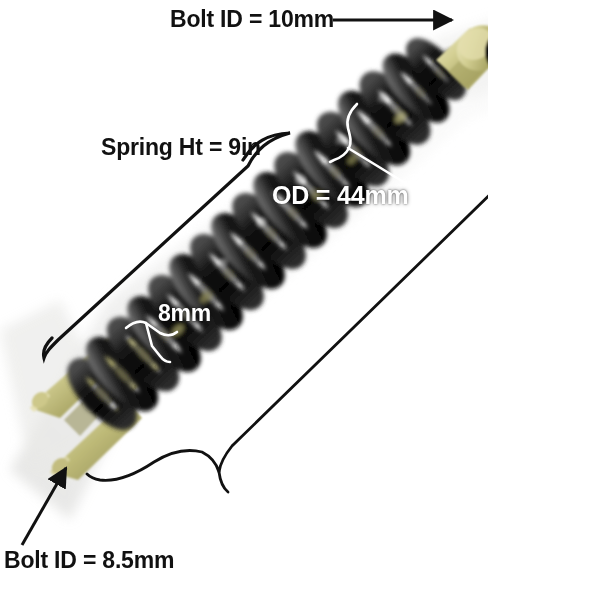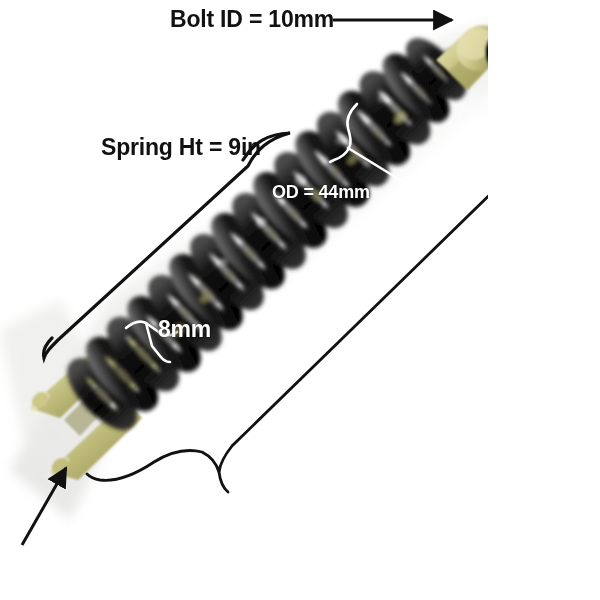--- a/index.html
+++ b/index.html
@@ -26,22 +26,22 @@
     white-space:nowrap;
     letter-spacing:-0.2px;
     line-height:1;
   }
   .lbl.white{
     color:#ffffff;
     text-shadow:0 0 2px rgba(0,0,0,.55),0 0 4px rgba(0,0,0,.45);
   }
   #l-bolt-top{left:170px;top:8px;font-size:23px;}
   #l-spring-ht{left:101px;top:118px;font-size:23px;margin-top:18px;}
-  #l-od{left:272px;top:183px;font-size:18px;}
-  #l-8mm{left:158px;top:302px;font-size:23px;margin-top:16px;}
+  #l-od{left:272px;top:183px;font-size:25px;}
+  #l-8mm{left:158px;top:302px;font-size:23px;}
   #l-eye{left:226px;top:490px;font-size:23px;}
   #l-bolt-bot{left:4px;top:549px;font-size:23px;}
 </style>
 </head>
 <body>
 
 <div id="stage">
 
   <svg id="photo" viewBox="0 0 600 600">
     <defs>
@@ -259,14 +259,15 @@
 
   <div class="lbl" id="l-bolt-top">Bolt ID = 10mm</div>
 
   <div class="lbl" id="l-spring-ht">Spring Ht = 9in</div>
 
   <div class="lbl white" id="l-od">OD = 44mm</div>
 
   <div class="lbl white" id="l-8mm">8mm</div>
 
 
+  <div class="lbl" id="l-bolt-bot">Bolt ID = 8.5mm</div>
 
 </div>
 
 </body></html>

